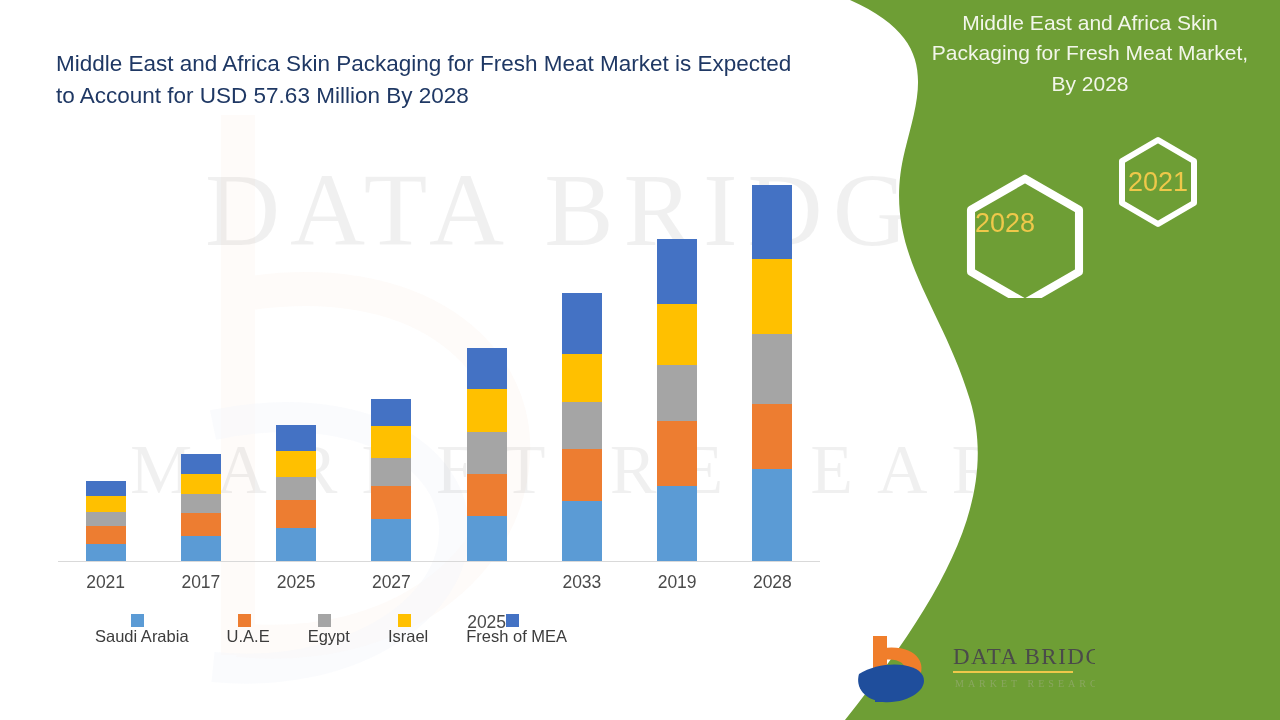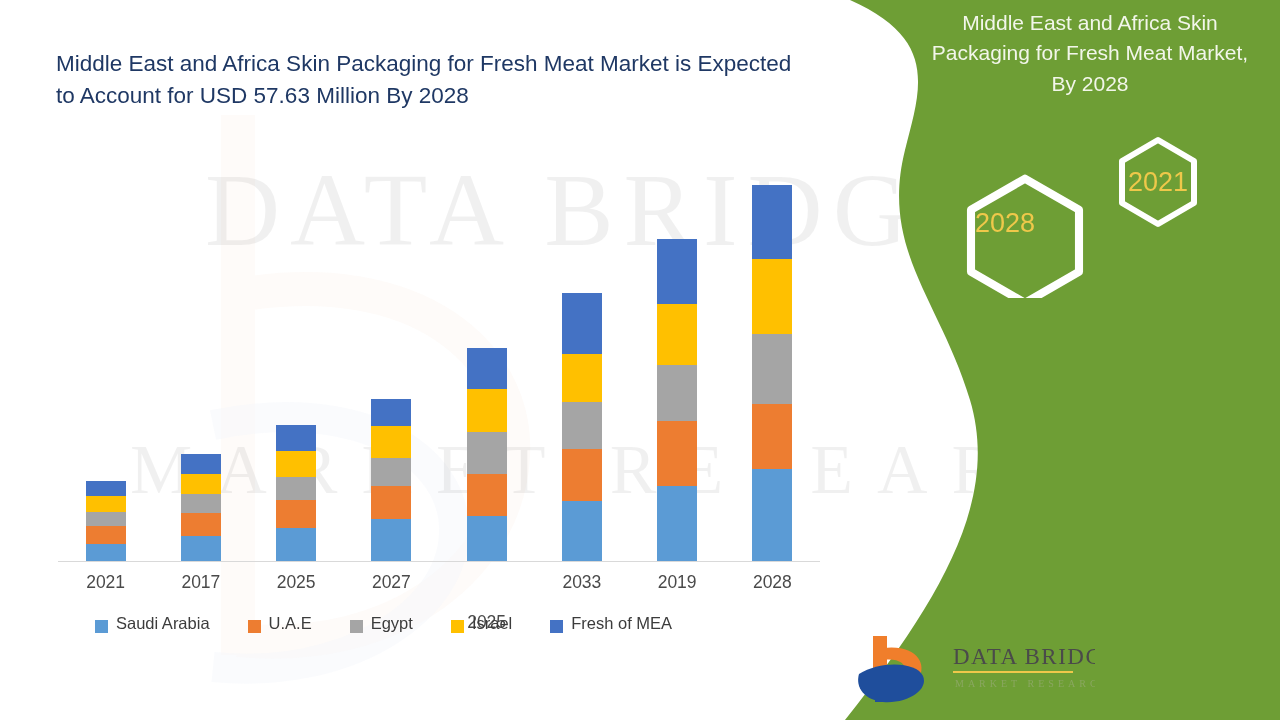--- a/index.html
+++ b/index.html
@@ -111,23 +111,24 @@
 
   .legend {
     position: absolute;
     left: 95px;
     top: 614px;
     display: flex;
     align-items: center;
   }
   .legend-item {
     display: flex;
-    align-items: flex-end;
+    align-items: center;
     margin-right: 38px;
     white-space: nowrap;
+    flex-direction: column;
   }
   .legend-swatch {
     width: 13px;
     height: 13px;
     margin-right: 8px;
     flex: 0 0 auto;
   }
   .legend-label {
     font-size: 16.5px;
     color: #3c3c3c;

